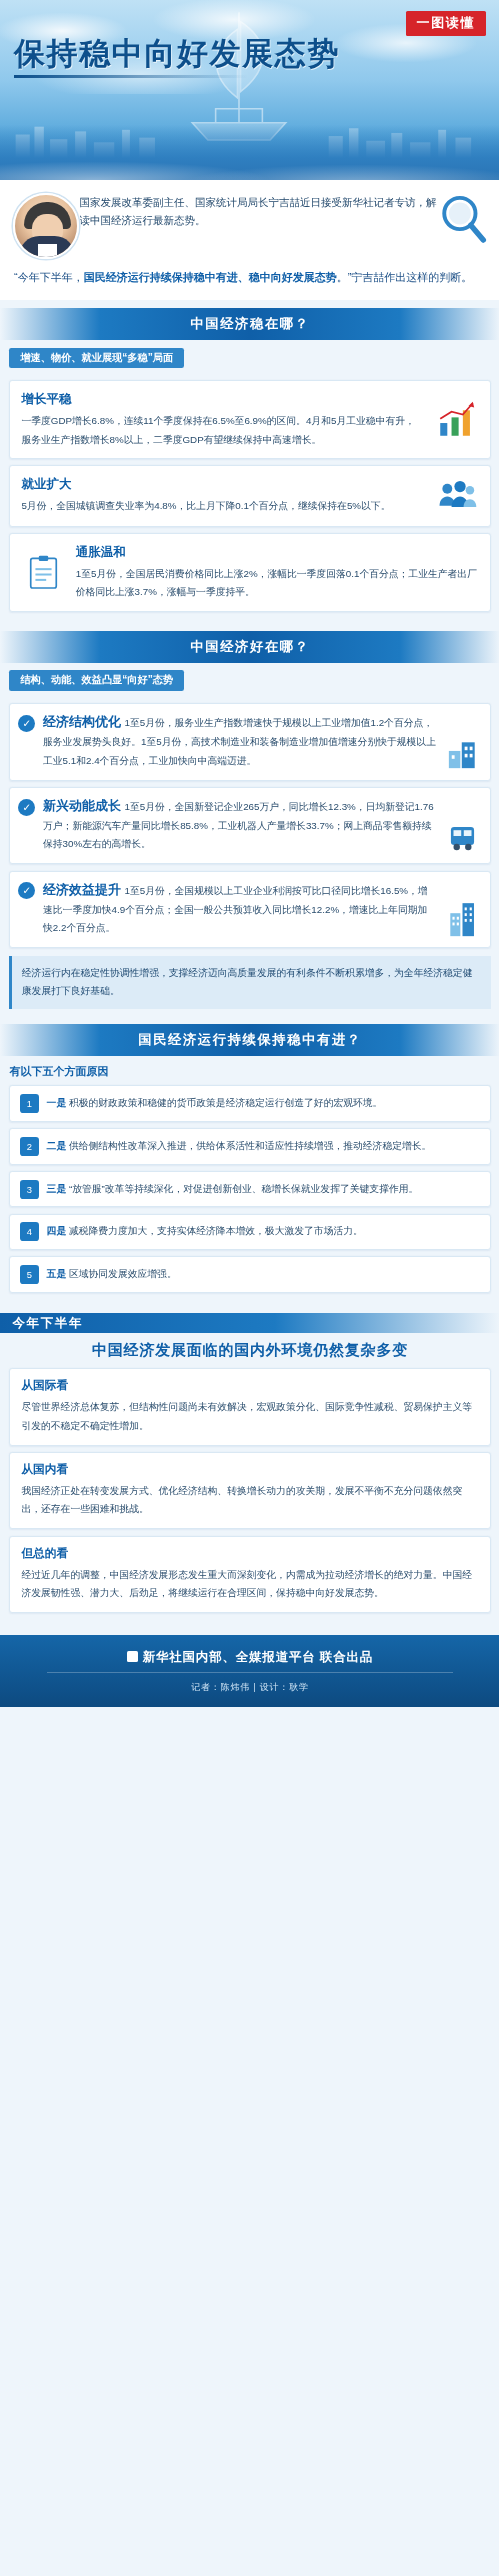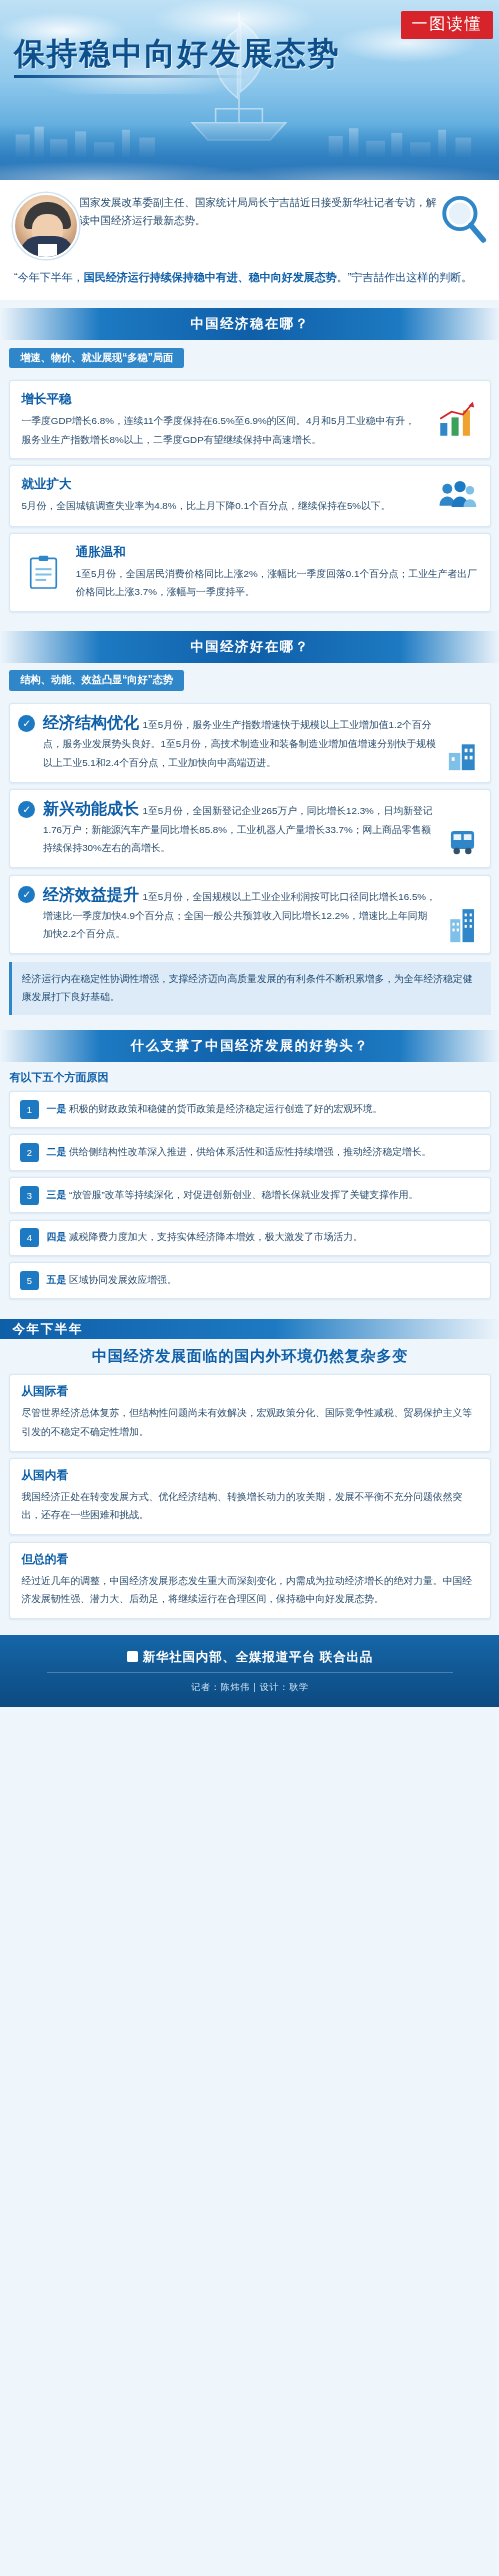--- a/index.html
+++ b/index.html
@@ -23,26 +23,26 @@
     background:
       radial-gradient(ellipse 94px 26.6px at 62px 31px, rgba(255,255,255,.85), rgba(255,255,255,0) 70%),
       radial-gradient(ellipse 117px 31px at 234px 19.5px, rgba(255,255,255,.8), rgba(255,255,255,0) 70%),
       radial-gradient(ellipse 102px 28px at 406px 43px, rgba(255,255,255,.75), rgba(255,255,255,0) 70%),
       radial-gradient(ellipse 156px 39px at 141px 74px, rgba(255,255,255,.55), rgba(255,255,255,0) 70%);
   }
   .header .ship {
     position: absolute; left: 153px; top: 6.2px; width: 172px; height: 148px; opacity: .55;
   }
   .tag-yitu {
-    position: absolute; right: 7px; top: 11px;
+    position: absolute; right: 14px; top: 11px;
     background: #d6242a; color: #fff;
-    font-size: 16px; letter-spacing: 1.6px;
+    font-size: 13px; letter-spacing: 1.6px;
     padding: 3.1px 11px 3.9px 11px;
     border-radius: 1.6px;
-    font-weight: normal;
+    font-weight: bold;
   }
   .main-title {
     position: absolute; left: 14px; top: 33px;
     font-size: 31px; font-weight: bold;
     color: #0d4f8b;
     letter-spacing: 1.6px;
     text-shadow: 0.8px 0.8px 0 rgba(255,255,255,.7);
     font-family: "Liberation Serif", "DejaVu Serif", serif;
   }
   .title-underline {
@@ -154,21 +154,21 @@
     display: flex; gap: 7.8px;
     box-shadow: 0 0.8px 1.6px rgba(30,90,150,.08);
   }
   .checkmark {
     flex: 0 0 17px; width: 17px; height: 17px; border-radius: 50%;
     background: #1d7ac2; color: #fff; font-size: 10.2px;
     display:flex; align-items:center; justify-content:center;
     margin-top: 1.6px;
   }
   .checkcard .body { flex: 1 1 auto; }
-  .checkcard h3 { font-size: 16px; color:#0f5fa8; font-weight: bold; display:inline; }
+  .checkcard h3 { font-size: 13px; color:#0f5fa8; font-weight: bold; display:inline; }
   .checkcard .inline-text { font-size: 9.8px; line-height: 1.9; color:#2a4d6d; }
   .checkcard .art { flex: 0 0 36px; display:flex; align-items:flex-end; justify-content:center; }
 
   .summary {
     margin: 7.8px 9.4px 3.1px 9.4px;
     background: #dcebf7;
     border-left: 3.1px solid #2f86c8;
     padding: 7.8px 9.4px;
     font-size: 9.8px; line-height: 1.9; color: #1f4a72;
   }
@@ -206,21 +206,21 @@
   }
   .para-card {
     background:#fff; margin: 6.2px 9.4px; border:0.8px solid #d9e8f4; border-radius:3.1px;
     padding: 9.4px 11px; box-shadow: 0 0.8px 1.6px rgba(30,90,150,.08);
   }
   .para-card h3 { font-size: 11.7px; color:#0f5fa8; margin-bottom:4.7px; font-weight:bold; }
   .para-card p { font-size: 9.8px; line-height: 1.9; color:#2a4d6d; }
 
   
   .footer {
-    margin-top: 5px;
+    margin-top: 11px;
     height: 72px;
     background: linear-gradient(180deg,#1566a8 0%, #0d4a80 100%);
     color:#fff;
     display:flex; flex-direction:column; align-items:center; justify-content:center;
     position: relative;
   }
   .footer .f1 { font-size: 12.5px; font-weight:bold; letter-spacing:0.8px; }
   .footer .f2 { font-size: 9px; margin-top: 7.8px; color:#cfe4f5; letter-spacing:0.8px; }
   .footer .sep { width: 406px; height:0.8px; background: rgba(255,255,255,.25); margin-top:6.2px; }
   .logo-dot { display:inline-block; width:11px; height:11px; background:#fff; border-radius:1.6px; margin-right:4.7px; vertical-align:-1.6px;}
@@ -412,21 +412,21 @@
           </g>
         </svg>
       </div>
     </div>
 
     <div class="summary">经济运行内在稳定性协调性增强，支撑经济迈向高质量发展的有利条件不断积累增多，为全年经济稳定健康发展打下良好基础。</div>
   </div>
 
   <div class="section">
     <div class="banner center">
-      <span class="txt">什么支撑了中国经济发展的好势头？</span>
+      <span class="txt">国民经济运行持续保持稳中有进？</span>
     </div>
     <div class="lead-line">有以下五个方面原因</div>
 
     <div class="numitem">
       <div class="numbadge">1</div>
       <div class="txt"><b>一是</b>&nbsp;<span>积极的财政政策和稳健的货币政策是经济稳定运行创造了好的宏观环境。</span></div>
     </div>
     <div class="numitem">
       <div class="numbadge">2</div>
       <div class="txt"><b>二是</b>&nbsp;<span>供给侧结构性改革深入推进，供给体系活性和适应性持续增强，推动经济稳定增长。</span></div>

